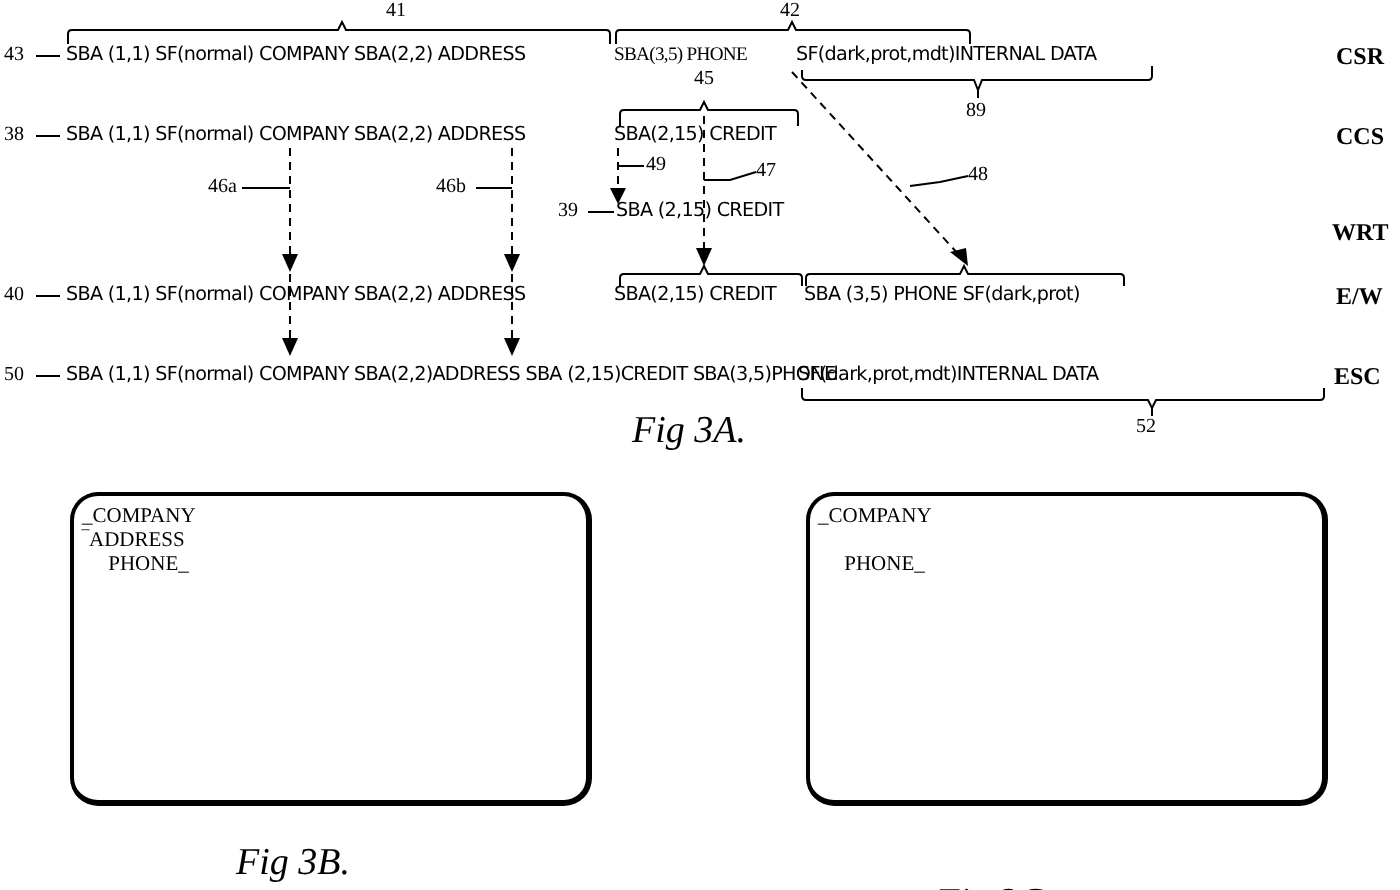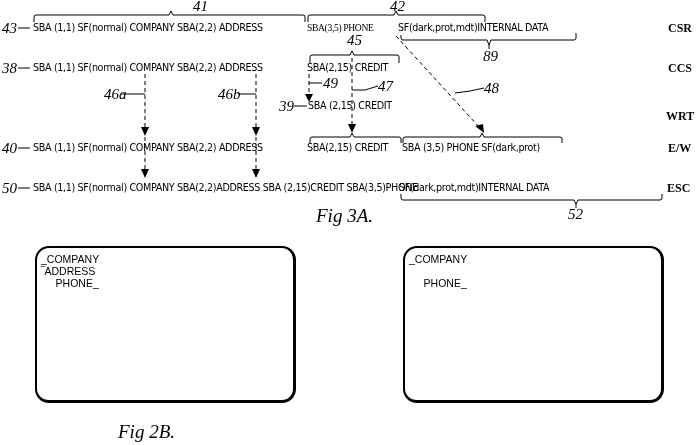--- a/index.html
+++ b/index.html
@@ -1,22 +1,22 @@
 <!DOCTYPE html>
 <html><head>
 <meta charset="utf-8">
 <style>
   html, body { margin: 0; padding: 0; background: #ffffff; }
   body { width: 700px; height: 445px; position: relative; overflow: hidden; font-family: "DejaVu Sans", sans-serif; color: #000; }
   .abs { position: absolute; white-space: nowrap; }
   .seq { font-family: "DejaVu Sans", sans-serif; font-size: 9.6px; letter-spacing: -0.35px; line-height: 12px; }
-  .ref { font-family: "Liberation Serif", serif; font-style: italic; font-size: 15px; line-height: 12px; }
+  .ref { font-family: "Liberation Serif", serif; font-size: 10px; line-height: 12px; }
   .tag { font-family: "Liberation Serif", serif; font-weight: bold; font-size: 12px; line-height: 12px; }
   .cap { font-family: "Liberation Serif", serif; font-style: italic; font-size: 19px; line-height: 20px; }
-  .mono { font-family: Liberation Sans, sans-serif; font-size: 10.5px; line-height: 12px; }
+  .mono { font-family: Liberation Serif, serif; font-size: 10.5px; line-height: 12px; }
   svg.overlay { position: absolute; left: 0; top: 0; }
   .screen { position: absolute; border: 2px solid #000; border-radius: 14px 14px 14px 14px; }
 </style>
 </head>
 <body>
 
 <svg class="overlay" width="700" height="445">
   <g stroke="#000" stroke-width="1" fill="none">
 
     <line x1="18" y1="28" x2="30" y2="28"></line>
@@ -112,19 +112,19 @@
   <span class="abs tag" style="left:667px;top:182px;">ESC</span>
 </div>
 
 <span class="abs cap" style="left:316px;top:206px;">Fig 3A.</span>
 
 <div class="screen" style="left:35px;top:246px;width:256px;height:152px;border-width:2px 3px 3px 2px;">
   <div class="abs mono" style="left:4px;top:5px;white-space:pre;">_COMPANY</div>
   <div class="abs mono" style="left:4px;top:17px;white-space:pre;">‾ADDRESS</div>
   <div class="abs mono" style="left:4px;top:29px;white-space:pre;">     PHONE_</div>
 </div>
-<span class="abs cap" style="left:118px;top:422px;">Fig 2B.</span>
+<span class="abs cap" style="left:118px;top:422px;">Fig 3B.</span>
 
 <div class="screen" style="left:403px;top:246px;width:256px;height:152px;border-width:2px 3px 3px 2px;">
   <div class="abs mono" style="left:4px;top:5px;white-space:pre;">_COMPANY</div>
   <div class="abs mono" style="left:4px;top:29px;white-space:pre;">     PHONE_</div>
 </div>
 <span class="abs cap" style="left:468px;top:422px;margin-top:20px;">Fig 3C.</span>
 
 </body></html>

